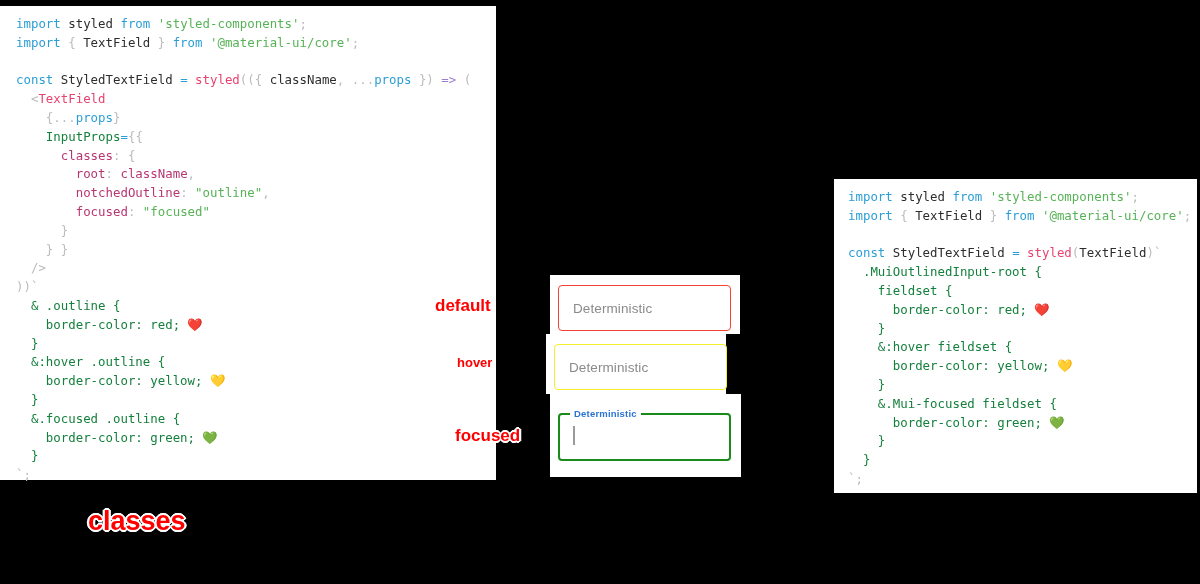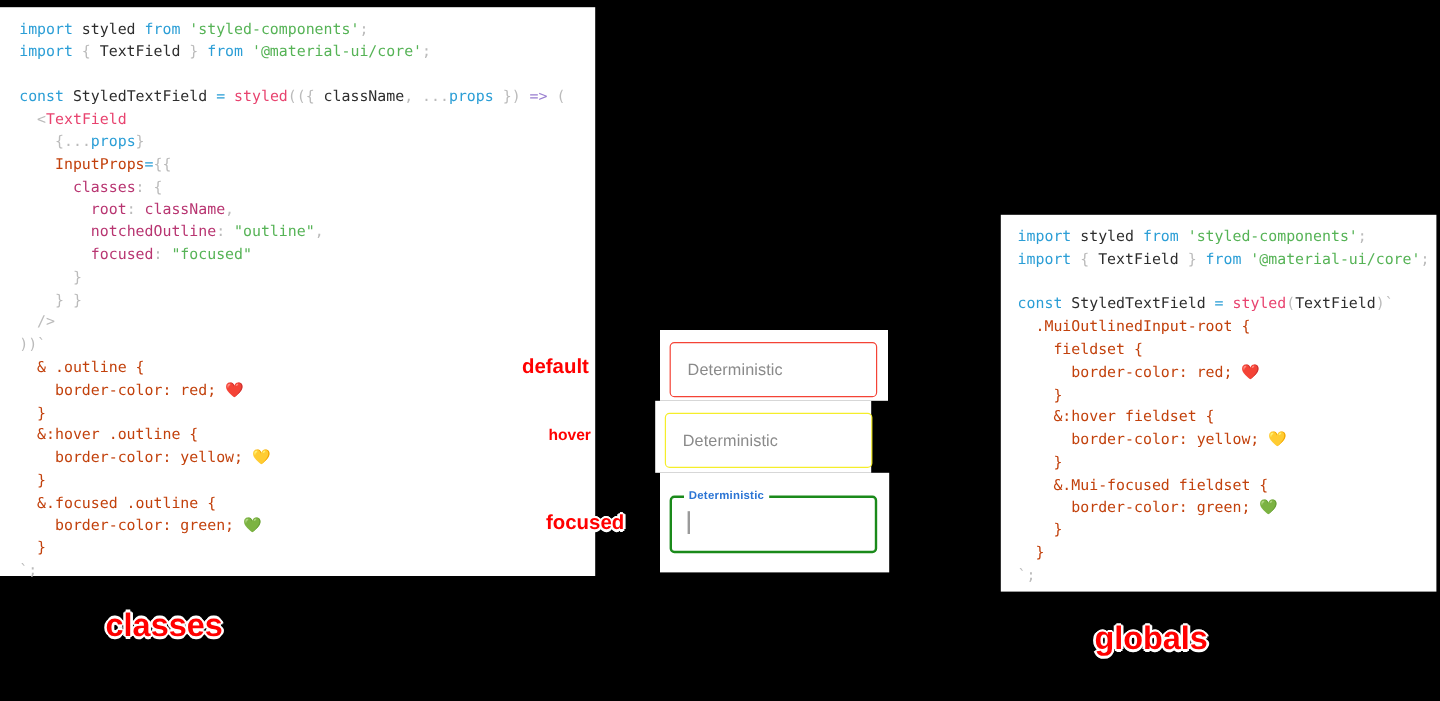--- a/index.html
+++ b/index.html
@@ -31,21 +31,21 @@
   
   .k  {color:#2b9ed6;}              
   .id {color:#2d2d2d;}              
   .str{color:#56b356;}              
   .pn {color:#bbbbbb;}              
   .fn {color:#e8436f;}              
   .op {color:#9a7fd0;}              
   .tag{color:#e8436f;}              
   .prop{color:#b83571;}             
   .pval{color:#b83571;}             
-  .css{color:#c2410c;}
+  .css{color:#15803d;}
   .emo{font-family:"DejaVu Sans",sans-serif;font-size:12.4px;}
 
   
   .card{position:absolute;background:#ffffff;}
   #card-top   {left:550px;top:275px;width:190px;height:59px;}
   #card-mid   {left:546px;top:334px;width:180px;height:60px;}
   #card-bot   {left:550px;top:394px;width:191px;height:83px;}
 
   .tf{
     position:absolute;
@@ -119,15 +119,14 @@
   <div class="tf" id="tf-focused">
     <span class="notch">Deterministic</span>
     <span class="caret"></span>
   </div>
 
   <div class="anno" id="anno-default">default</div>
   <div class="anno" id="anno-hover">hover</div>
   <div class="anno" id="anno-focused">focused</div>
 
   <div class="anno" id="anno-classes">classes</div>
-  <div class="anno" id="anno-globals">globals</div>
 
 </div>
 
 </body></html>

